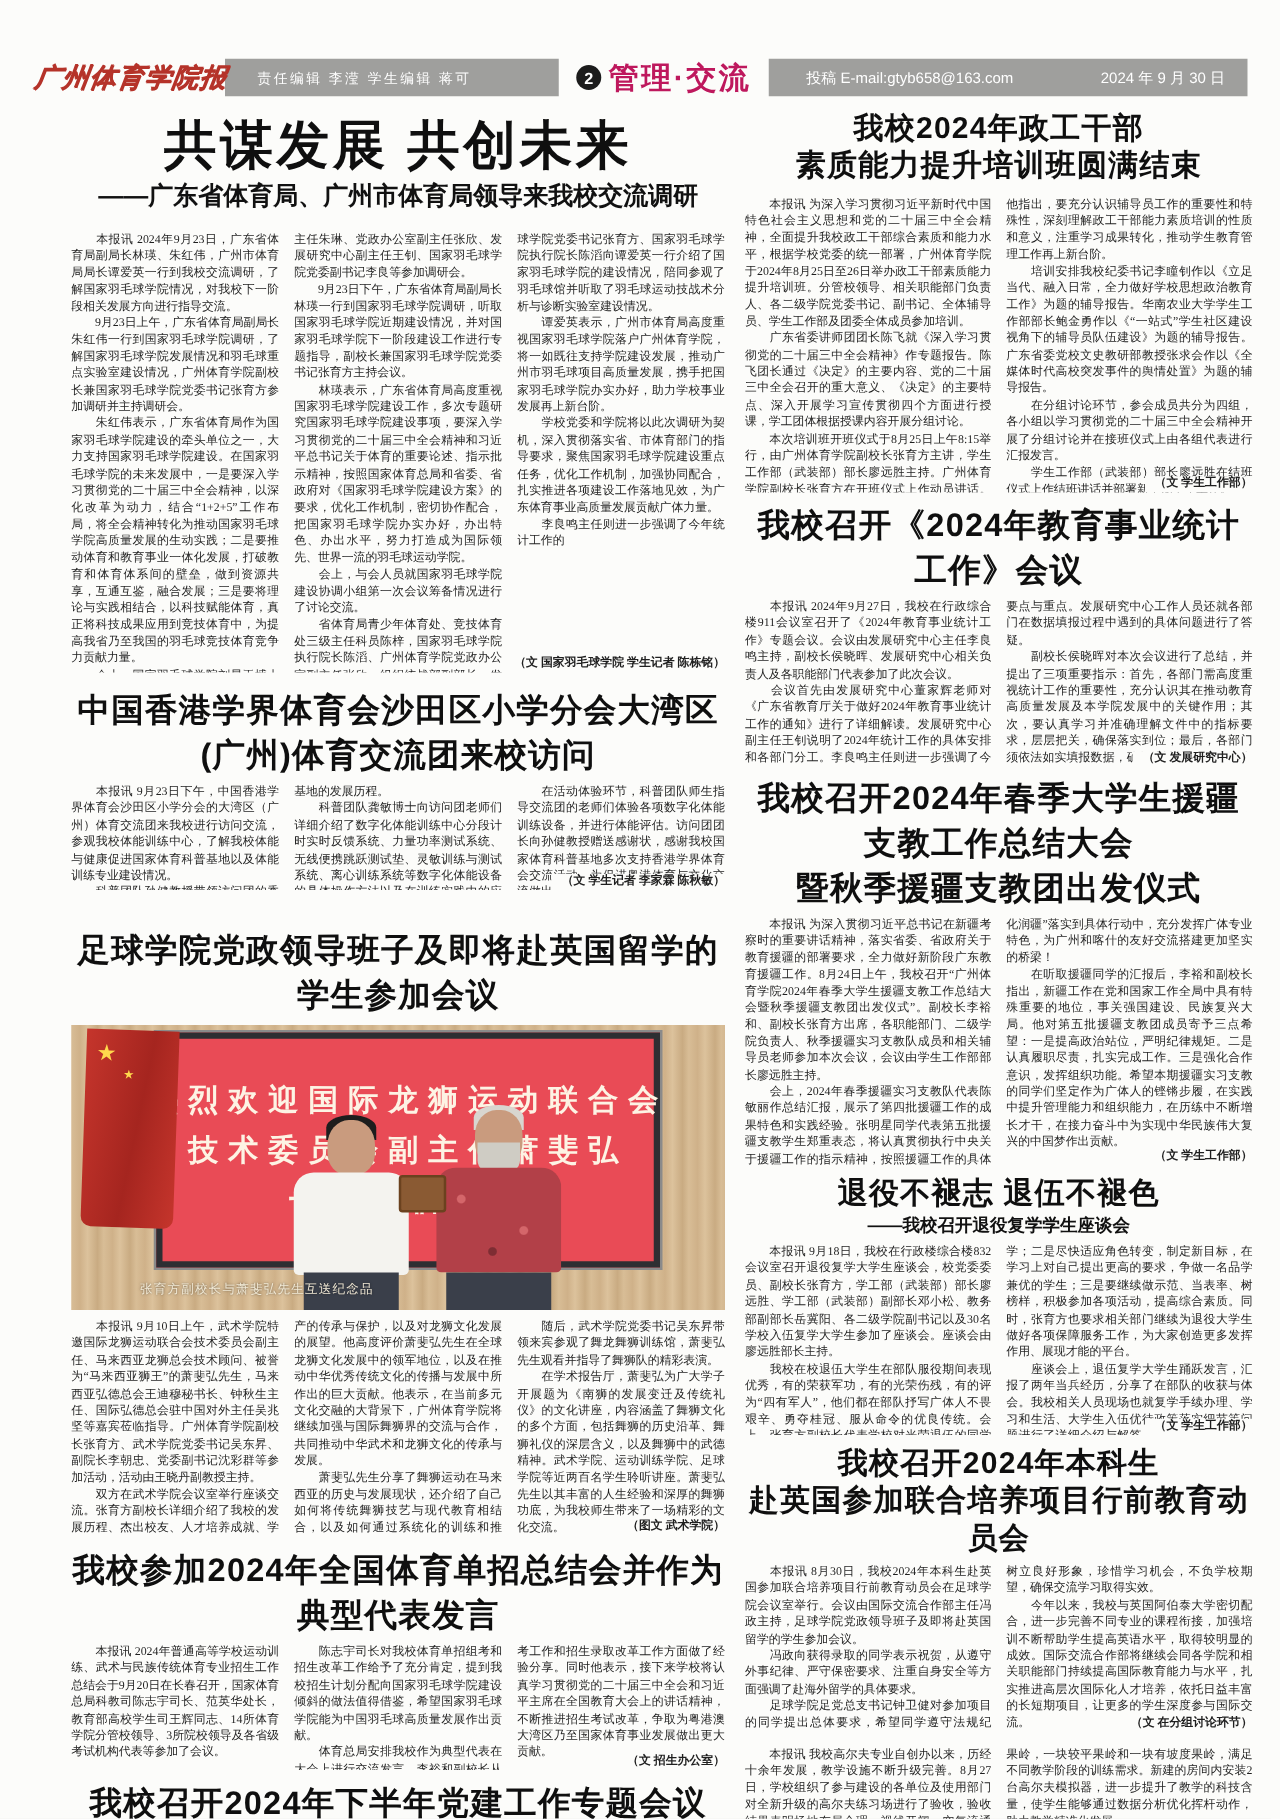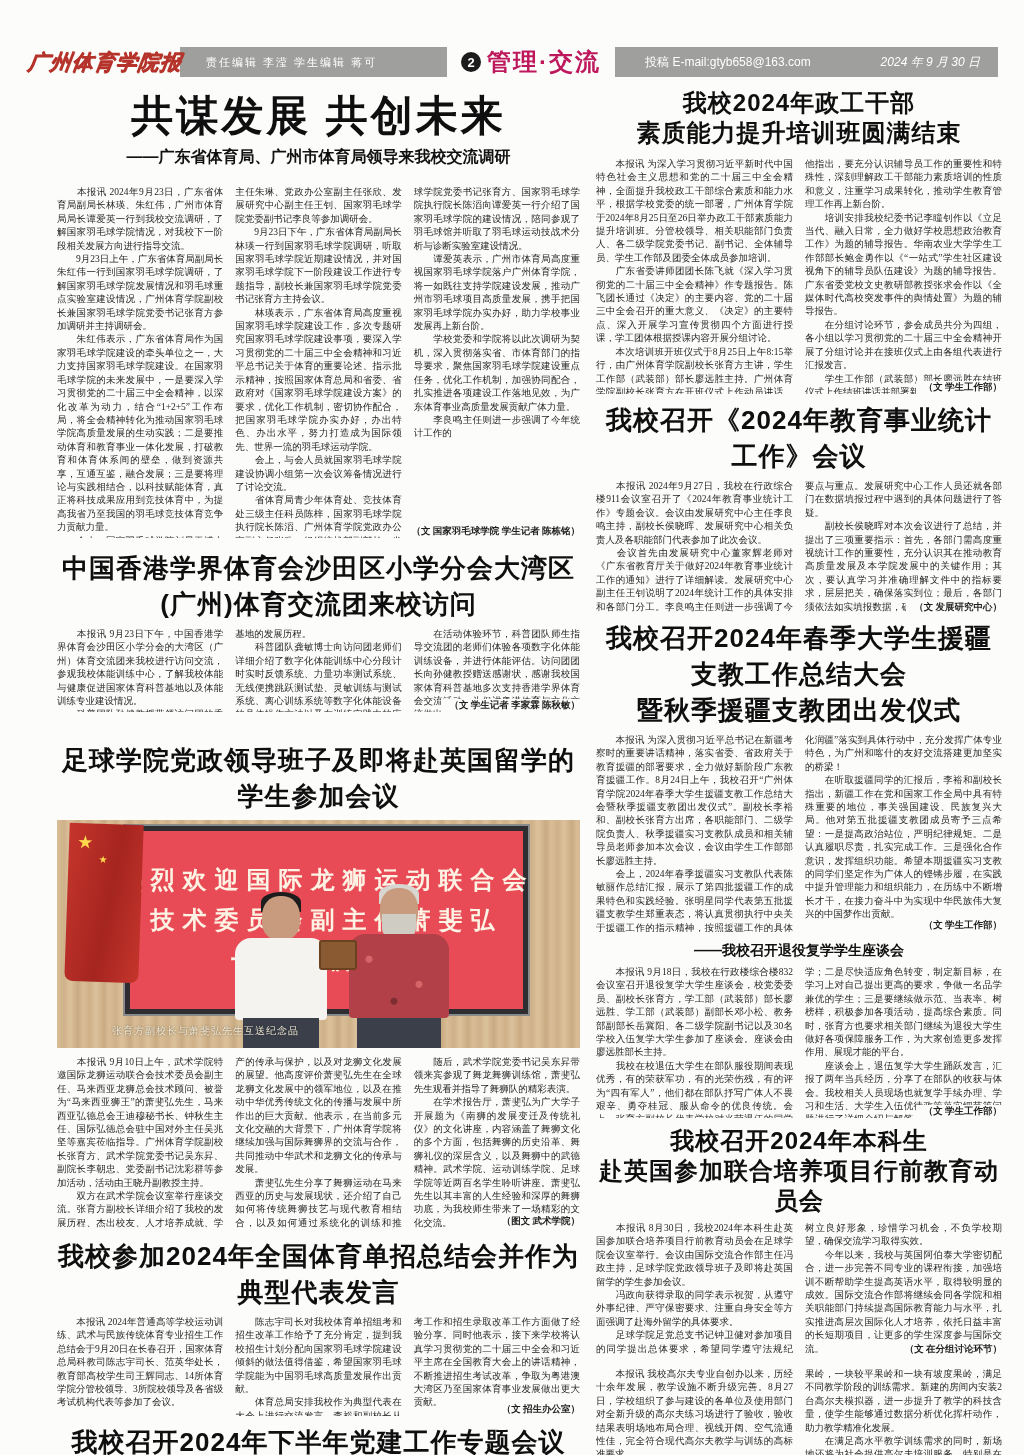--- a/index.html
+++ b/index.html
@@ -16,31 +16,31 @@
             font-family:"Liberation Sans",sans-serif;}
   .head-center{background:#fcfcfa;height:36px;display:flex;align-items:center;justify-content:center;
             padding:0 14px;margin-left:auto;}
   .page-circle{width:20px;height:20px;border-radius:50%;background:#1c1c1c;color:#fff;font-size:13px;
             display:flex;align-items:center;justify-content:center;margin-right:6px;
             font-family:"Liberation Sans",sans-serif;font-weight:bold;}
   .section-title{color:#be185d;font-size:24px;font-weight:900;letter-spacing:2px;
             font-family:"Liberation Sans","DejaVu Sans",sans-serif;}
   .headbar .email{font-size:12px;margin-left:30px;white-space:nowrap;font-family:"Liberation Sans",sans-serif;}
   .headbar .date{font-size:12px;margin-left:auto;margin-right:18px;white-space:nowrap;
-            font-family:"Liberation Sans",sans-serif;font-style:italic;}
+            font-family:"Liberation Sans",sans-serif;}
   
   .left-col{position:absolute;left:57px;top:92px;width:523px;}
   .right-col{position:absolute;left:596px;top:88px;width:406px;}
   .hl{font-family:"Liberation Sans","DejaVu Sans",sans-serif;font-weight:900;color:#0f0f0f;
       text-align:center;margin:0;}
   .hl-xl{font-size:42px;line-height:48px;letter-spacing:3px;}
   .hl-lg{font-size:24px;line-height:30px;letter-spacing:1px;}
   .hl-md{font-size:26px;line-height:36px;letter-spacing:1px;}
   .sub-hl{font-family:"Liberation Sans",sans-serif;font-weight:bold;color:#111;text-align:center;
-      font-size:16px;line-height:34px;margin:0 0 12px 0;}
+      font-size:20px;line-height:34px;margin:0 0 12px 0;}
   .sub-hl-sm{font-family:"Liberation Sans",sans-serif;font-weight:bold;color:#111;text-align:center;
       font-size:14px;line-height:20px;margin:0;}
   .body-row{display:flex;gap:12px;position:relative;overflow:hidden;}
   .bcol{flex:1;font-size:9.5px;line-height:13.4px;text-align:justify;white-space:pre-line;
         overflow:hidden;color:#1f1f1f;}
   .credit{position:absolute;right:0;bottom:0;font-size:9.5px;line-height:13.4px;font-weight:bold;
         background:#fcfcfa;padding-left:8px;color:#1f1f1f;}
   
   .photo{position:relative;height:228px;margin-top:6px;overflow:hidden;
      background:repeating-linear-gradient(90deg,#d8bd96 0px,#cfb189 7px,#dcc29c 13px,#c9ab82 21px,#d8bd96 26px);}
@@ -231,20 +231,21 @@
       <div class="body-row" style="height:198px">
         <div class="bcol">　　本报讯 为深入贯彻习近平总书记在新疆考察时的重要讲话精神，落实省委、省政府关于教育援疆的部署要求，全力做好新阶段广东教育援疆工作。8月24日上午，我校召开“广州体育学院2024年春季大学生援疆支教工作总结大会暨秋季援疆支教团出发仪式”。副校长李裕和、副校长张育方出席，各职能部门、二级学院负责人、秋季援疆实习支教队成员和相关辅导员老师参加本次会议，会议由学生工作部部长廖远胜主持。
 　　会上，2024年春季援疆实习支教队代表陈敏丽作总结汇报，展示了第四批援疆工作的成果特色和实践经验。张明星同学代表第五批援疆支教学生郑重表态，将认真贯彻执行中央关于援疆工作的指示精神，按照援疆工作的具体要求，把“文</div>
         <div class="bcol">化润疆”落实到具体行动中，充分发挥广体专业特色，为广州和喀什的友好交流搭建更加坚实的桥梁！
 　　在听取援疆同学的汇报后，李裕和副校长指出，新疆工作在党和国家工作全局中具有特殊重要的地位，事关强国建设、民族复兴大局。他对第五批援疆支教团成员寄予三点希望：一是提高政治站位，严明纪律规矩。二是认真履职尽责，扎实完成工作。三是强化合作意识，发挥组织功能。希望本期援疆实习支教的同学们坚定作为广体人的铿锵步履，在实践中提升管理能力和组织能力，在历练中不断增长才干，在接力奋斗中为实现中华民族伟大复兴的中国梦作出贡献。</div>
         <div class="credit">（文 学生工作部）</div>
       </div>
     </div>
 
     <div class="m8">
+      <h2 class="hl hl-lg">退役不褪志 退伍不褪色</h2>
       <p class="sub-hl-sm" style="margin-bottom:6px;">——我校召开退役复学学生座谈会</p>
       <div class="body-row" style="height:152px">
         <div class="bcol">　　本报讯 9月18日，我校在行政楼综合楼832会议室召开退役复学大学生座谈会，校党委委员、副校长张育方，学工部（武装部）部长廖远胜、学工部（武装部）副部长邓小松、教务部副部长岳冀阳、各二级学院副书记以及30名学校入伍复学大学生参加了座谈会。座谈会由廖远胜部长主持。
 　　我校在校退伍大学生在部队服役期间表现优秀，有的荣获军功，有的光荣伤残，有的评为“四有军人”，他们都在部队抒写广体人不畏艰辛、勇夺桂冠、服从命令的优良传统。会上，张育方副校长代表学校对光荣退伍的同学们提出三点希望：一是要“一日当兵，终身为军”，把讲政治、讲纪律的觉悟带到学校，影响和带动其他同</div>
         <div class="bcol">学；二是尽快适应角色转变，制定新目标，在学习上对自己提出更高的要求，争做一名品学兼优的学生；三是要继续做示范、当表率、树榜样，积极参加各项活动，提高综合素质。同时，张育方也要求相关部门继续为退役大学生做好各项保障服务工作，为大家创造更多发挥作用、展现才能的平台。
 　　座谈会上，退伍复学大学生踊跃发言，汇报了两年当兵经历，分享了在部队的收获与体会。我校相关人员现场也就复学手续办理、学习和生活、大学生入伍优待政策落实细节等问题进行了详细介绍与解答，表示学校会全力帮助解决好退伍复学大学生遇到的困难和问题，使同学们安心学习，顺利完成学业。</div>
         <div class="credit">（文 学生工作部）</div>
       </div>
     </div>
 

